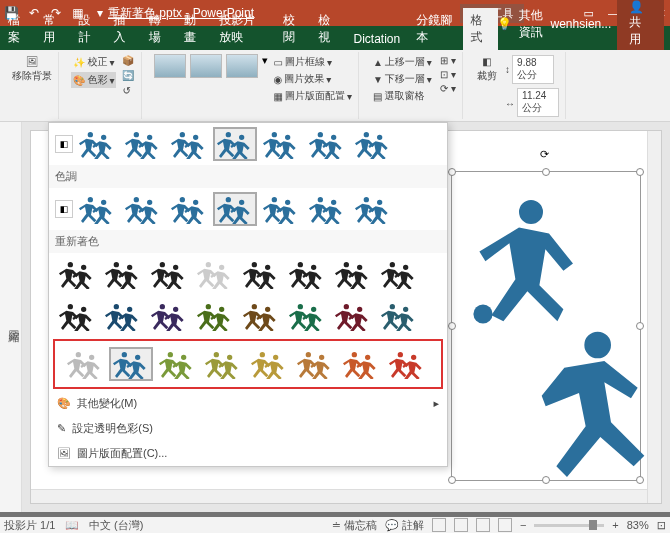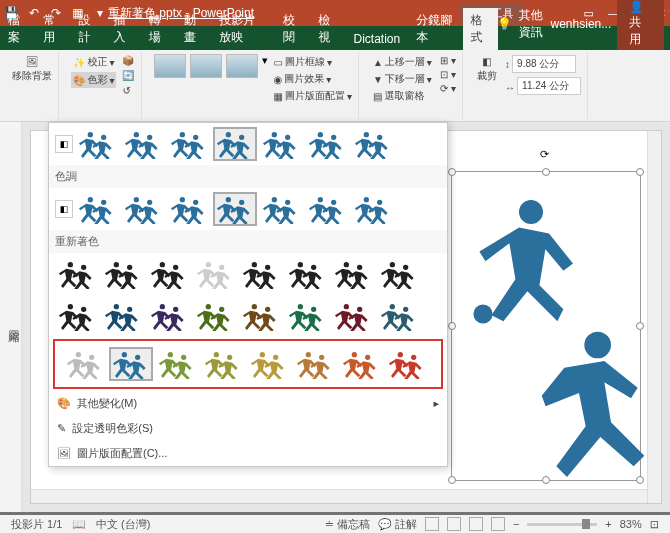--- a/index.html
+++ b/index.html
@@ -18,41 +18,41 @@
 .tabbar .right { margin-left: auto; display: flex; align-items: center; gap: 6px; padding-right: 6px; }
 .tabbar .right .share { background: #8f3a24; padding: 2px 12px; }
 
 .ribbon { background: #f1f1f1; height: 72px; border-bottom: 1px solid #d4d4d4; display: flex; padding: 2px 6px; gap: 8px; }
 .ribbon .group { display: flex; flex-direction: column; justify-content: space-between; padding: 2px 4px; border-right: 1px solid #e0e0e0; }
 .ribbon .group .label { font-size: 10px; color: #666; text-align: center; margin-top: auto; }
 .ribbon .grpitems { display: flex; gap: 4px; align-items: flex-start; flex-wrap: wrap; }
 .ribbon .btn { display: flex; flex-direction: column; align-items: center; gap: 2px; font-size: 10px; color: #444; padding: 2px; }
 .ribbon .smallbtn { font-size: 10px; color: #444; padding: 1px 2px; display: flex; align-items: center; gap: 2px; }
 .ribbon .thumb { width: 32px; height: 24px; background: linear-gradient(#cfe0ea, #8fb0c0); border: 1px solid #bbb; }
-.ribbon .spin { border: 1px solid #ccc; background: #fff; padding: 1px 4px; font-size: 10px; width: 64px; display: inline-block; }
+.ribbon .spin { border: 1px solid #ccc; background: #fff; padding: 1px 4px; font-size: 10px; width: 42px; display: inline-block; }
 
 .workspace { display: flex; height: 390px; background: #e6e6e6; position: relative; }
 .sidepanel { width: 22px; background: #f4f4f4; border-right: 1px solid #ddd; writing-mode: vertical-rl; text-align: center; padding-top: 10px; font-size: 11px; color: #555; }
 .canvas { flex: 1; background: #fff; margin: 8px; border: 1px solid #ccc; position: relative; overflow: hidden; }
 
 .dropdown { position: absolute; left: 48px; top: 0; width: 400px; background: #fff; border: 1px solid #c8c8c8; box-shadow: 2px 2px 8px rgba(0,0,0,0.2); z-index: 10; }
 .dropdown .section-title { font-size: 11px; color: #666; padding: 4px 6px; background: #f7f7f7; }
 .dropdown .swatch-row { display: flex; padding: 4px 6px; gap: 2px; align-items: center; }
 .dropdown .swatch-row .iconcell { width: 18px; height: 18px; border: 1px solid #ccc; display: flex; align-items: center; justify-content: center; font-size: 9px; background: #fff; }
 .dropdown .swatches { display: flex; flex-wrap: wrap; gap: 2px; flex: 1; }
 .dropdown .swatch { width: 44px; height: 34px; display: flex; align-items: center; justify-content: center; border: 1px solid transparent; }
 .dropdown .swatch.selected { border: 2px solid #aaa; background: #eee; }
 .dropdown .menuline { padding: 5px 8px; font-size: 11px; color: #444; display: flex; align-items: center; gap: 6px; }
 .dropdown .redbox { border: 2px solid #d33; margin: 2px 4px; padding: 2px; }
 
 .figure { position: absolute; }
 .scrollbar-v { position: absolute; right: 0; top: 0; bottom: 0; width: 14px; background: #f0f0f0; border-left: 1px solid #ddd; }
 .scrollbar-h { position: absolute; left: 0; right: 14px; bottom: 0; height: 14px; background: #f0f0f0; border-top: 1px solid #ddd; }
 
-.statusbar { height: 21px; background: #f3f3f3; border-top: 3px solid #737373; display: flex; align-items: center; padding: 0 11px; font-size: 11px; color: #555; gap: 10px; justify-content: center; }
+.statusbar { height: 21px; background: #f3f3f3; border-top: 5px solid #737373; display: flex; align-items: center; padding: 0 4px; font-size: 11px; color: #555; gap: 10px; justify-content: center; }
 .statusbar .right { margin-left: auto; display: flex; gap: 8px; align-items: center; }
 .statusbar .viewicn { width: 14px; height: 14px; border: 1px solid #aaa; }
 .statusbar .slider { width: 70px; height: 3px; background: #ccc; position: relative; }
 .statusbar .slider::after { content: ""; width: 8px; height: 10px; background: #888; position: absolute; left: 55px; top: -4px; }
 
 svg.player { width: 40px; height: 30px; }
 .selection-handles { position: absolute; border: 1px solid #999; }
 .selection-handles .h { position: absolute; width: 8px; height: 8px; background: #fff; border: 1px solid #888; border-radius: 50%; }
 </style>
 </head>

